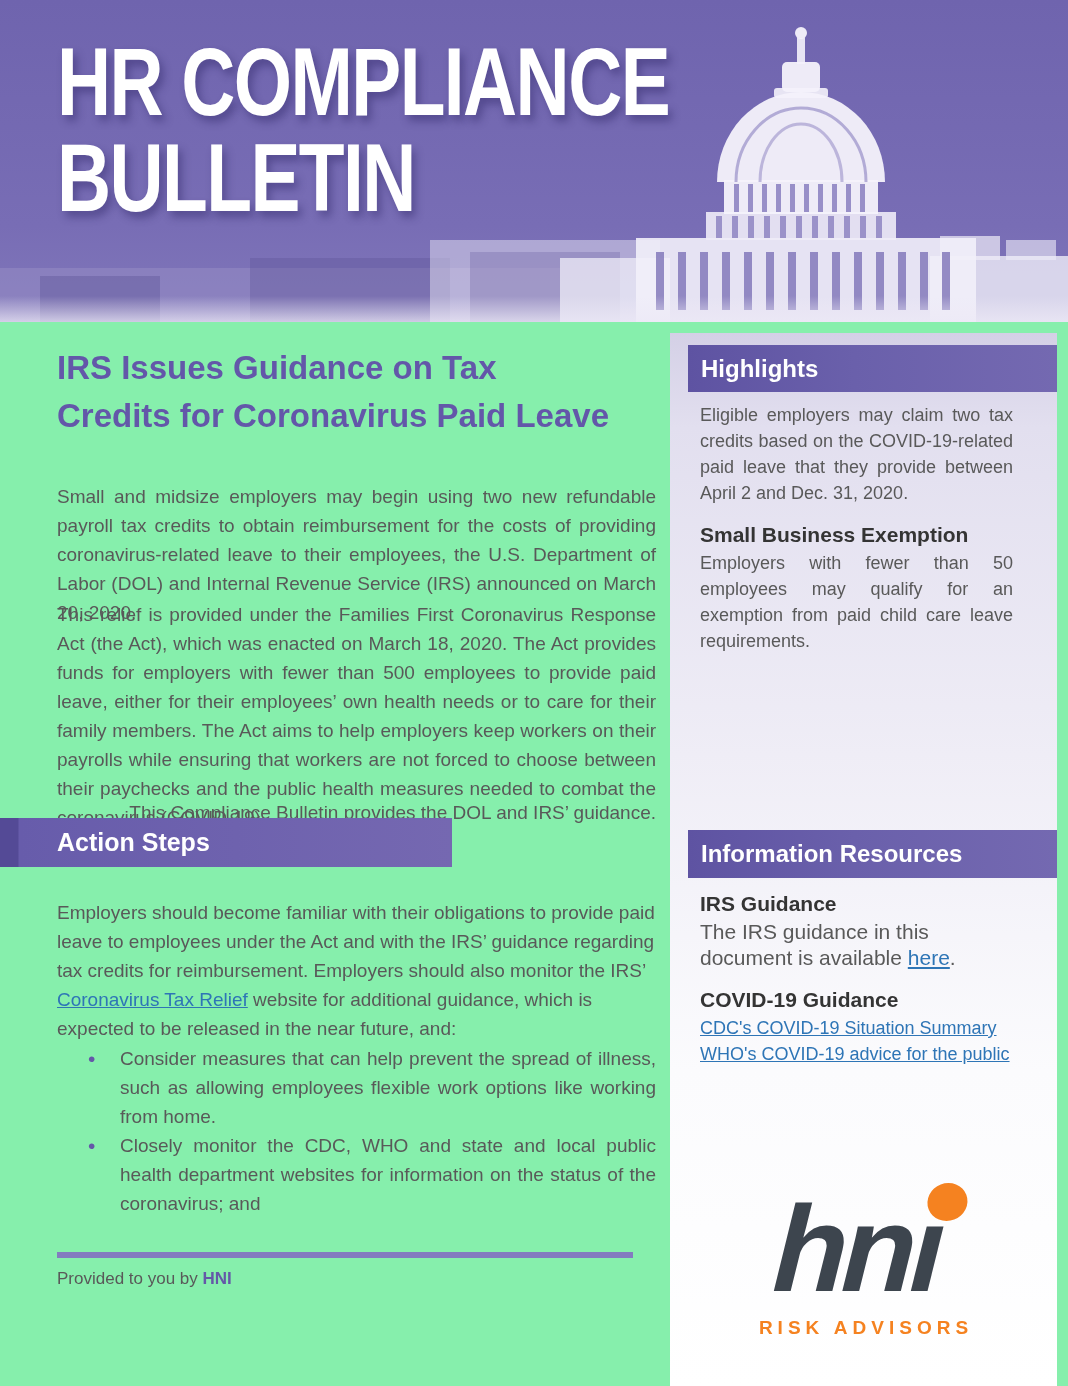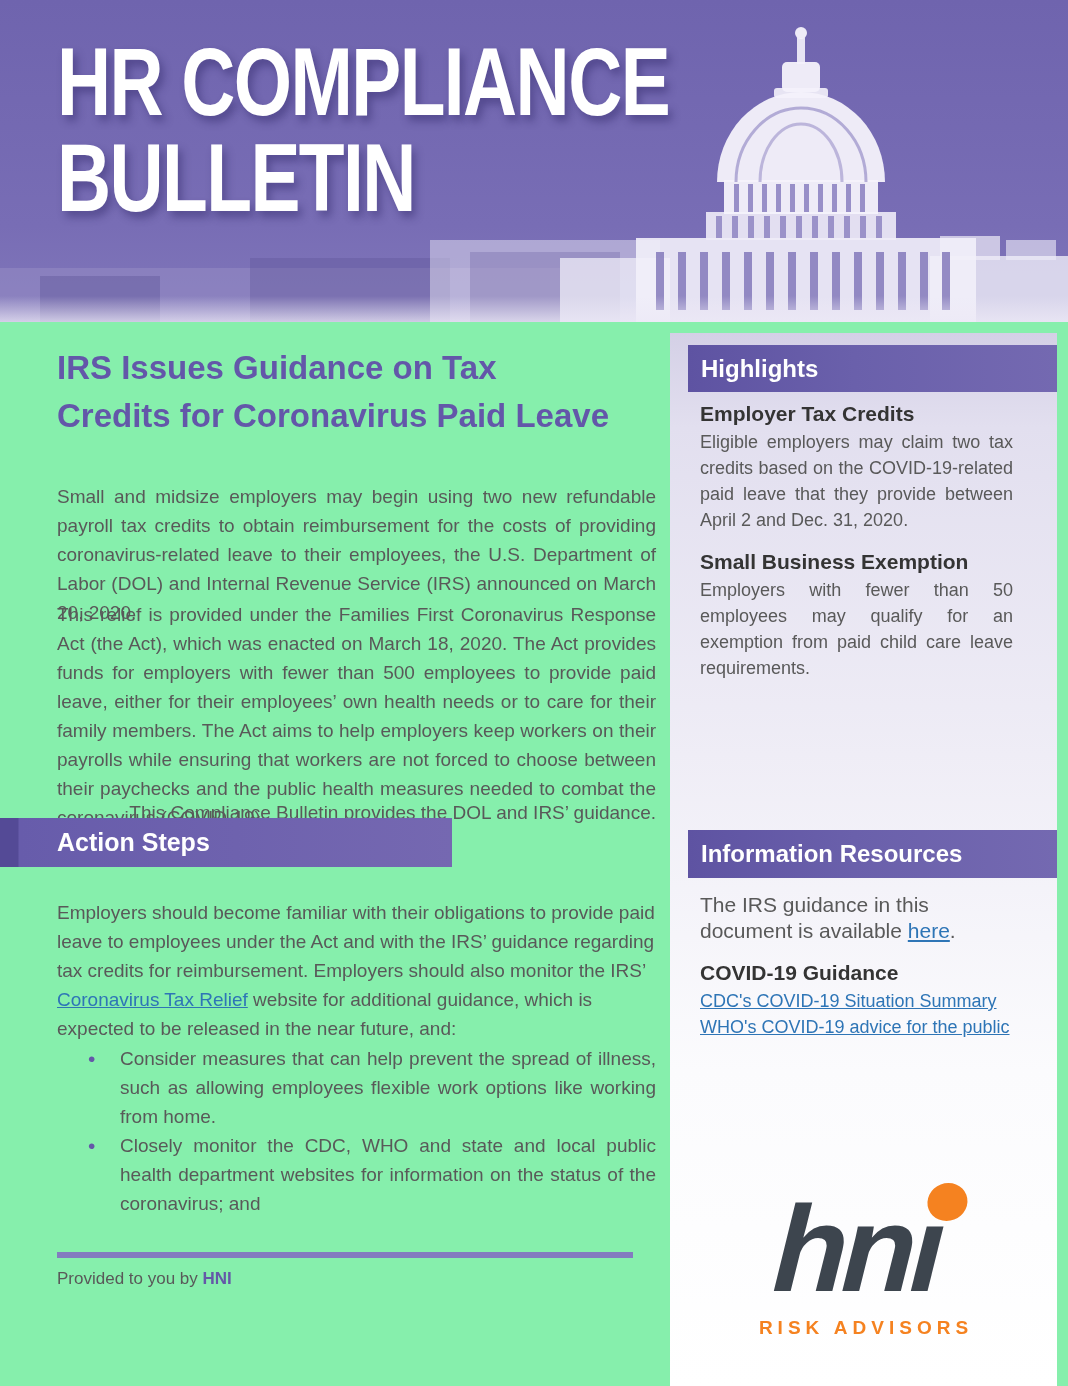--- a/index.html
+++ b/index.html
@@ -250,32 +250,32 @@
   <p class="provided">
     <span>Provided to you by </span><span class="brand">HNI</span>
   </p>
 
   <aside class="sidebar">
 
     <div class="sb-banner sb-banner-highlights">Highlights</div>
 
     <div class="sb-sections">
       <div class="sb-section">
-        <h3>Employer Tax Credits</h3>
         <p>Eligible employers may claim two tax credits based on the COVID-19-related paid leave that they provide between April 2 and Dec. 31, 2020.</p>
       </div>
       <div class="sb-section">
         <h3>Small Business Exemption</h3>
         <p>Employers with fewer than 50 employees may qualify for an exemption from paid child care leave requirements.</p>
       </div>
     </div>
 
     <div class="sb-banner sb-banner-resources">Information Resources</div>
 
     <div class="sb-resources">
+      <h3>IRS Guidance</h3>
       <p>
         <span>The IRS guidance in this document is available </span><a class="inline-link">here</a><span>.</span>
       </p>
       <h3 class="covid-heading">COVID-19 Guidance</h3>
       <a class="stack-link">CDC's COVID-19 Situation Summary</a>
       <a class="stack-link">WHO's COVID-19 advice for the public</a>
     </div>
 
     <div class="logo">
       <div class="logo-word">

